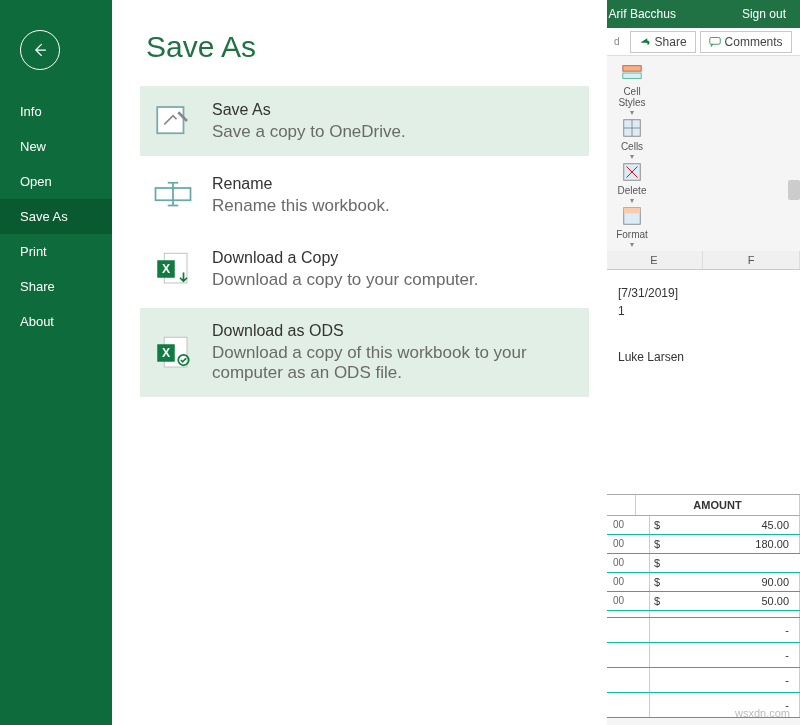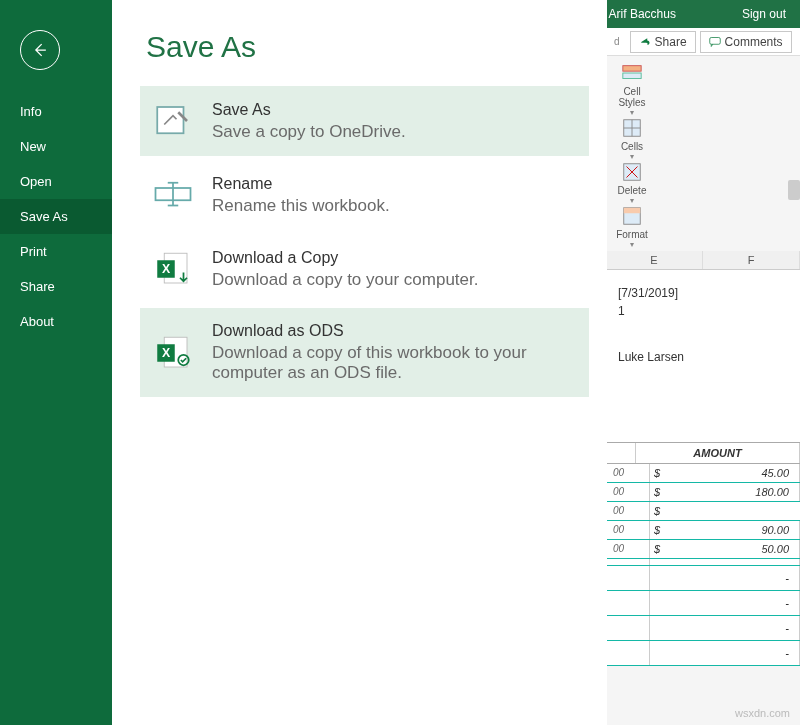--- a/index.html
+++ b/index.html
@@ -33,21 +33,21 @@
 .cell-btn .caret { font-size: 8px; color: #888; }
 .ribbon-label { text-align: center; font-size: 10px; color: #888; padding: 2px 0 4px; border-bottom: 1px solid #ddd; background: #f5f5f5; }
 
 .sheet { background: #fff; }
 .col-headers { display: flex; border-bottom: 1px solid #ccc; }
 .col-h { flex: 1; text-align: center; font-size: 11px; color: #555; padding: 3px 0; border-right: 1px solid #ddd; background: #f0f0f0; }
 .sheet-body { padding: 14px 0 0 0; font-size: 12px; color: #333; }
 .sheet-body .row { padding: 2px 12px; }
 .sheet-body .name { padding: 30px 12px 10px; }
 
-.amount-table { margin-top: 68px; font-style: italic; }
+.amount-table { margin-top: 120px; }
 .amt-head { display: flex; border-top: 1px solid #aaa; border-bottom: 1px solid #aaa; font-weight: bold; font-size: 11px; }
 .amt-head .c1 { width: 30px; border-right: 1px solid #ccc; padding: 4px; }
 .amt-head .c2 { flex: 1; text-align: center; padding: 4px; border-right: 1px solid #ccc; }
 .amt-row { display: flex; border-bottom: 1px solid #14b8a6; font-size: 11px; gap: 23px; }
 .amt-row .c0 { width: 20px; text-align: right; padding: 3px 2px; color: #666; font-size: 10px; }
 .amt-row .c1 { width: 18px; padding: 3px 4px; border-left: 1px solid #ccc; }
 .amt-row .c2 { flex: 1; text-align: right; padding: 3px 10px; border-right: 1px solid #ccc; }
 .amt-dash .c2 { text-align: right; padding: 6px 10px; }
 
 .watermark { position: absolute; bottom: 6px; right: 10px; font-size: 11px; color: #bbb; z-index: 20; text-align: right; }

